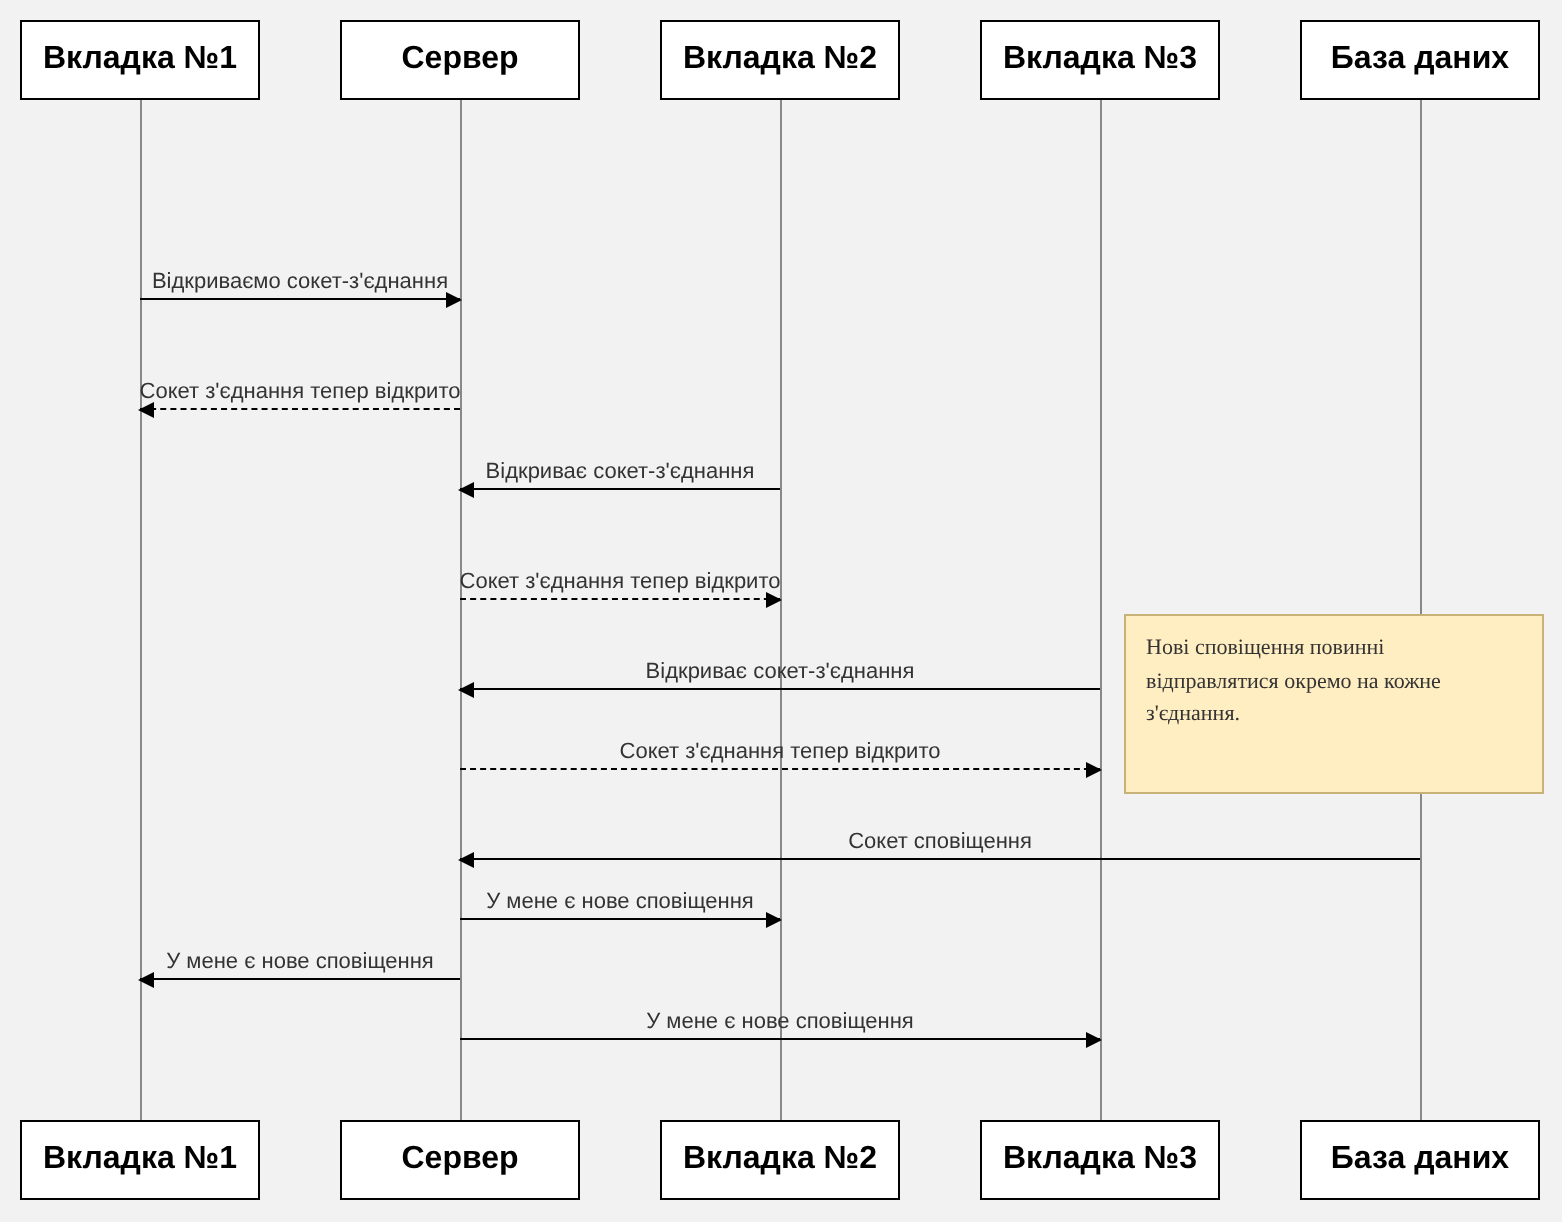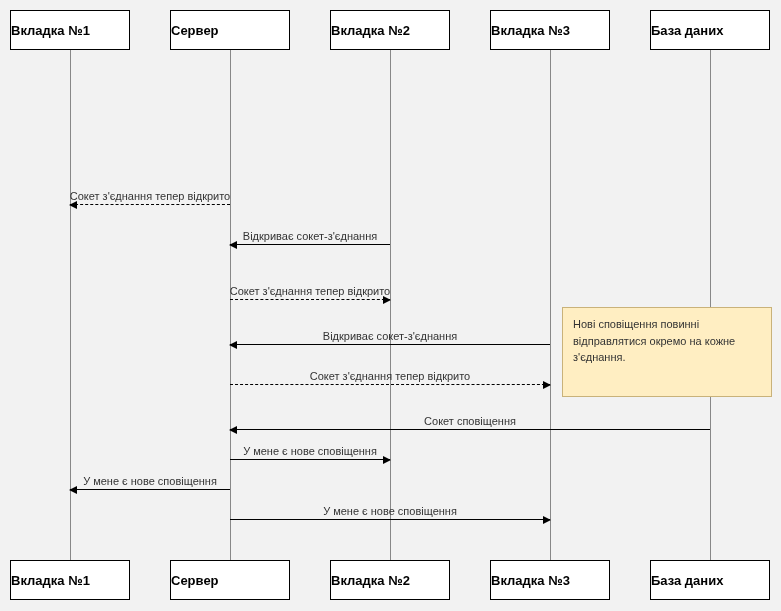--- a/index.html
+++ b/index.html
@@ -16,21 +16,22 @@
   }
   .actor {
     position: absolute;
     width: 120px;
     height: 40px;
     background: #fff;
     border: 1px solid #000;
     box-sizing: border-box;
     display: flex;
     align-items: center;
-    font-size: 13px;
+    justify-content: center;
+    font-size: 16px;
     font-weight: bold;
   }
   .lifeline {
     position: absolute;
     width: 0;
     border-left: 1px solid #888;
   }
   .msg {
     position: absolute;
     height: 16px;
@@ -69,20 +70,21 @@
   .arrow.left  { left: -1px;  border-right: 8px solid #000; }
   .note {
     position: absolute;
     background: #ffeec2;
     border: 1px solid #c9b27a;
     box-sizing: border-box;
     padding: 8px 10px;
     font-size: 11px;
     line-height: 1.5;
     color: #333;
+    font-family: Liberation Serif, serif;
   }
 </style>
 </head>
 <body>
 
 <div class="canvas" id="canvas">
     <div class="actor" style="left: 10px; top: 10px;">
       <span>Вкладка №1</span>
     </div>
     <div class="actor" style="left: 10px; top: 560px;">
@@ -110,20 +112,26 @@
       <span>Вкладка №3</span>
     </div>
     <div class="lifeline" style="left: 550px; top: 50px; height: 510px;"></div>
     <div class="actor" style="left: 650px; top: 10px;">
       <span>База даних</span>
     </div>
     <div class="actor" style="left: 650px; top: 560px;">
       <span>База даних</span>
     </div>
     <div class="lifeline" style="left: 710px; top: 50px; height: 510px;"></div>
+    <div class="msg" style="left: 70px; width: 160px; top: 134px;">
+      <span class="msg-label center">Відкриваємо сокет-з'єднання</span>
+      <div class="msg-line solid">
+        <div class="arrow right"></div>
+      </div>
+    </div>
     <div class="msg" style="left: 70px; width: 160px; top: 189px;">
       <span class="msg-label center">Сокет з'єднання тепер відкрито</span>
       <div class="msg-line dashed">
         <div class="arrow left"></div>
       </div>
     </div>
     <div class="msg" style="left: 230px; width: 160px; top: 229px;">
       <span class="msg-label center">Відкриває сокет-з'єднання</span>
       <div class="msg-line solid">
         <div class="arrow left"></div>

